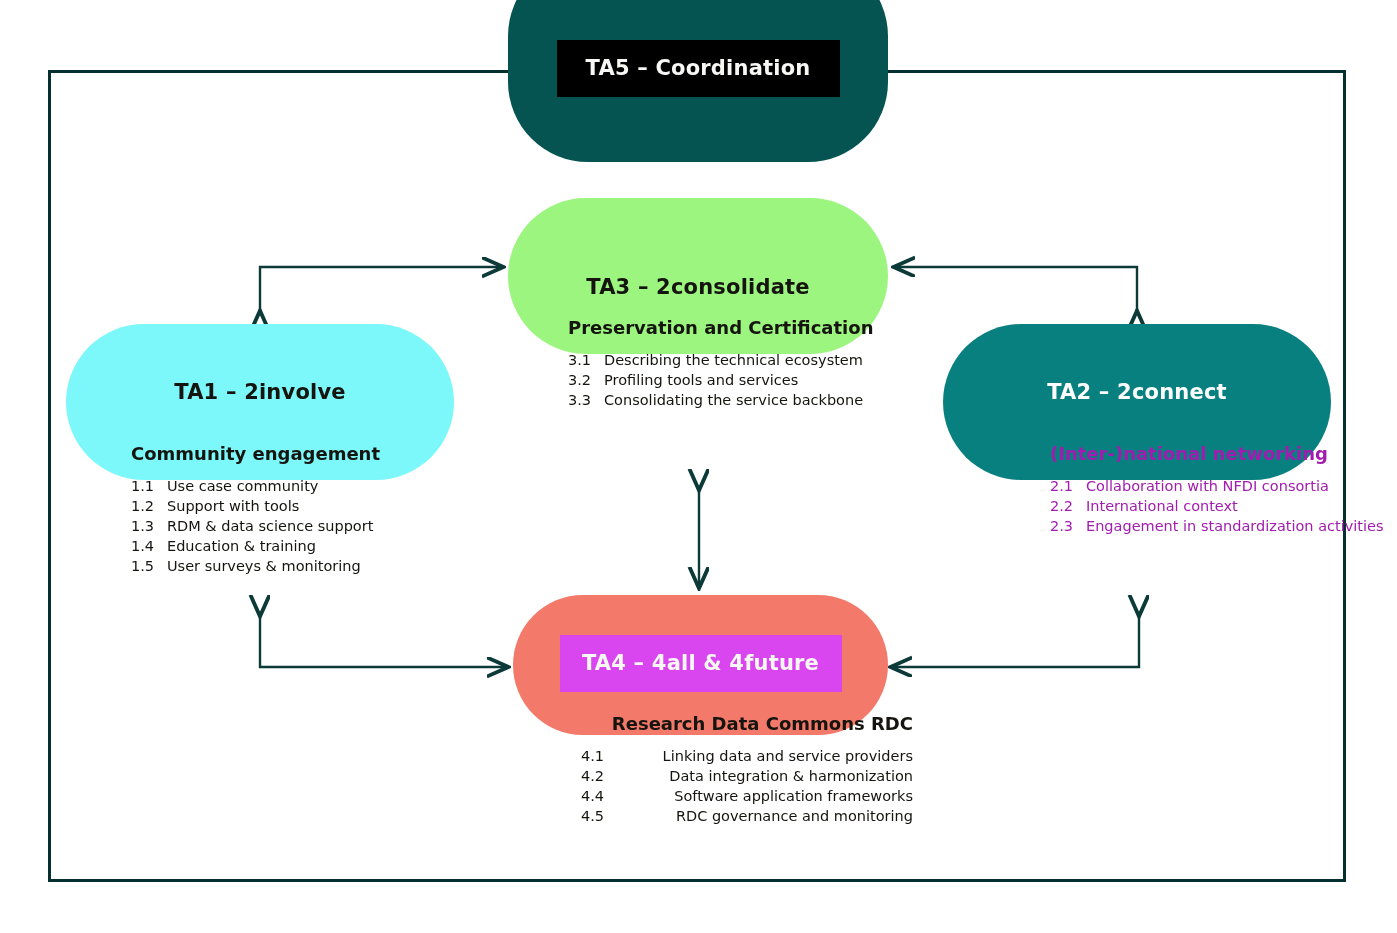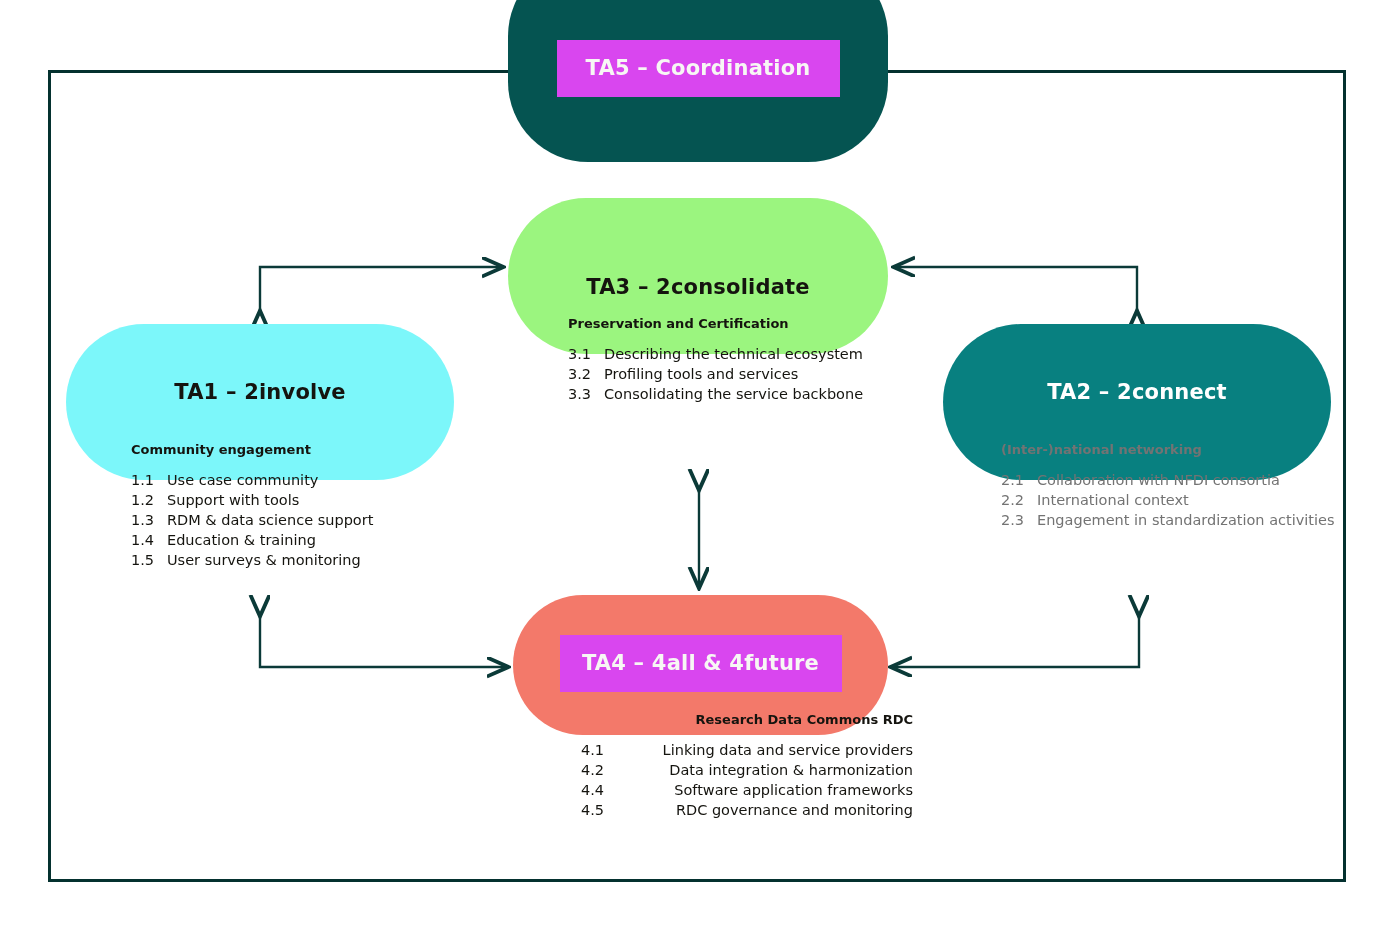--- a/index.html
+++ b/index.html
@@ -63,21 +63,21 @@
     line-height: 1.2;
   }
   .title-banner {
     display: block;
     margin: 0 auto;
     padding: 16px 0;
     width: 283px;
   }
   .node-subtitle {
     font-weight: bold;
-    font-size: 13px;
+    font-size: 18px;
     line-height: 1.3;
   }
   .items {
     margin: 0;
     padding: 0;
     list-style: none;
     font-size: 14.5px;
     line-height: 20px;
   }
   .items li {
@@ -90,21 +90,21 @@
     width: 36px;
   }
   .items .txt {
     flex: 1 1 auto;
   }
 
   
   #ta5 { left: 508px; top: -44px; width: 380px; height: 206px; z-index: 3; }
   #ta5 .node-shape { background: #055451; }
   #ta5 .node-title { color: #f7f7f4; }
-  #ta5 .title-banner { background: #d946ef; margin-top: 84px; }
+  #ta5 .title-banner { background: #000000; margin-top: 84px; }
 
   
   #ta3 { left: 508px; top: 198px; width: 380px; height: 156px; z-index: 2; }
   #ta3 .node-shape { background: #9bf57f; }
   #ta3 .node-title { color: #15140f; margin-top: 77px; }
 
   
   #ta1 { left: 66px; top: 324px; width: 388px; height: 156px; z-index: 2; }
   #ta1 .node-shape { background: #7cf7fa; }
   #ta1 .node-title { color: #15140f; margin-top: 56px; }
@@ -220,21 +220,21 @@
         </li>
     </ul>
   </div>
 
   <div class="node" id="ta2">
     <div class="node-shape"></div>
     <div class="node-inner">
       <div class="node-title">TA2 – 2connect</div>
     </div>
   </div>
-  <div style="position:absolute;left:1001px;top:442px;width:345px;z-index:4;color:#737373;">
+  <div style="position:absolute;left:1050px;top:442px;width:345px;z-index:4;color:#a21caf;">
     <div class="node-subtitle">(Inter-)national networking</div>
     <ul class="items" style="margin-top:11px;">
       <li>
           <span class="num">2.1</span>
           <span class="txt">Collaboration with NFDI consortia</span>
         </li>
       <li>
           <span class="num">2.2</span>
           <span class="txt">International context</span>
         </li>

